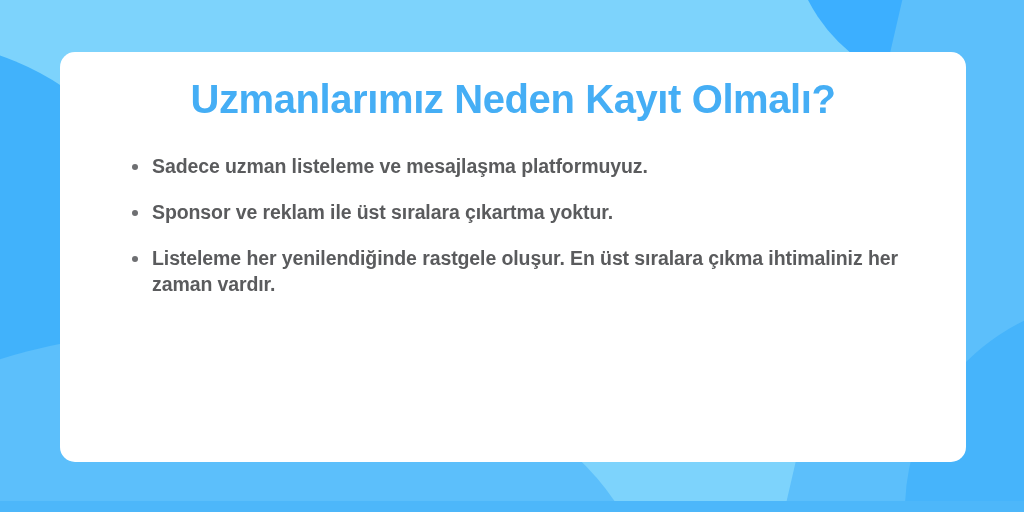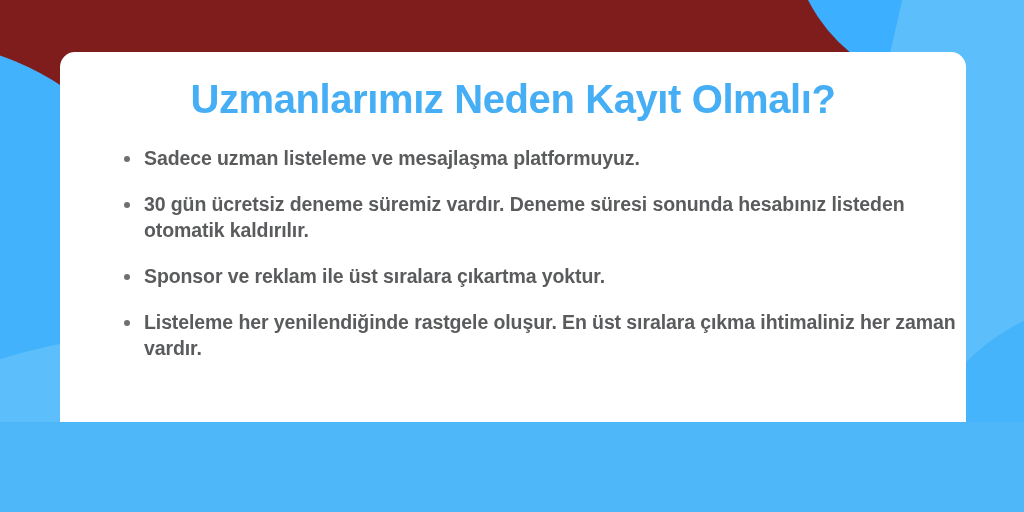--- a/index.html
+++ b/index.html
@@ -11,22 +11,22 @@
     width: 1024px;
     height: 512px;
     overflow: hidden;
     font-family: "Liberation Sans", sans-serif;
     background: #4db7fa;
   }
 
   #slide {
     position: relative;
     width: 1024px;
-    height: 422px;
-    background: #7f1d1d;
+    height: 501px;
+    background: #7dd3fc;
     overflow: hidden;
   }
 
   
   .deco {
     position: absolute;
     pointer-events: none;
   }
 
   
@@ -105,21 +105,21 @@
     letter-spacing: -0.4px;
     line-height: 1.15;
     white-space: nowrap;
   }
 
   #bullet-list {
     position: absolute;
     left: 62px;
     top: 94px;
     right: 8px;
-    margin: 0;
+    margin: 8px;
     padding: 0;
     list-style: none;
   }
 
   .bullet-item {
     position: relative;
     padding-left: 22px;
     margin-bottom: 20px;
     color: #5a5b5d;
     font-size: 19.5px;
@@ -162,24 +162,20 @@
     <div id="title">Uzmanlarımız Neden Kayıt Olmalı?</div>
 
     <ul id="bullet-list">
 
       <li class="bullet-item">
         <span class="bullet-dot"></span>
         <span class="bullet-text">Sadece uzman listeleme ve mesajlaşma platformuyuz.</span>
       </li>
 
 
-      <li class="bullet-item">
-        <span class="bullet-dot"></span>
-        <span class="bullet-text">30 gün ücretsiz deneme süremiz vardır. Deneme süresi sonunda hesabınız listeden otomatik kaldırılır.</span>
-      </li>
 
       <li class="bullet-item">
         <span class="bullet-dot"></span>
         <span class="bullet-text">Sponsor ve reklam ile üst sıralara çıkartma yoktur.</span>
       </li>
 
       <li class="bullet-item">
         <span class="bullet-dot"></span>
         <span class="bullet-text">Listeleme her yenilendiğinde rastgele oluşur. En üst sıralara çıkma ihtimaliniz her zaman vardır.</span>
       </li>

